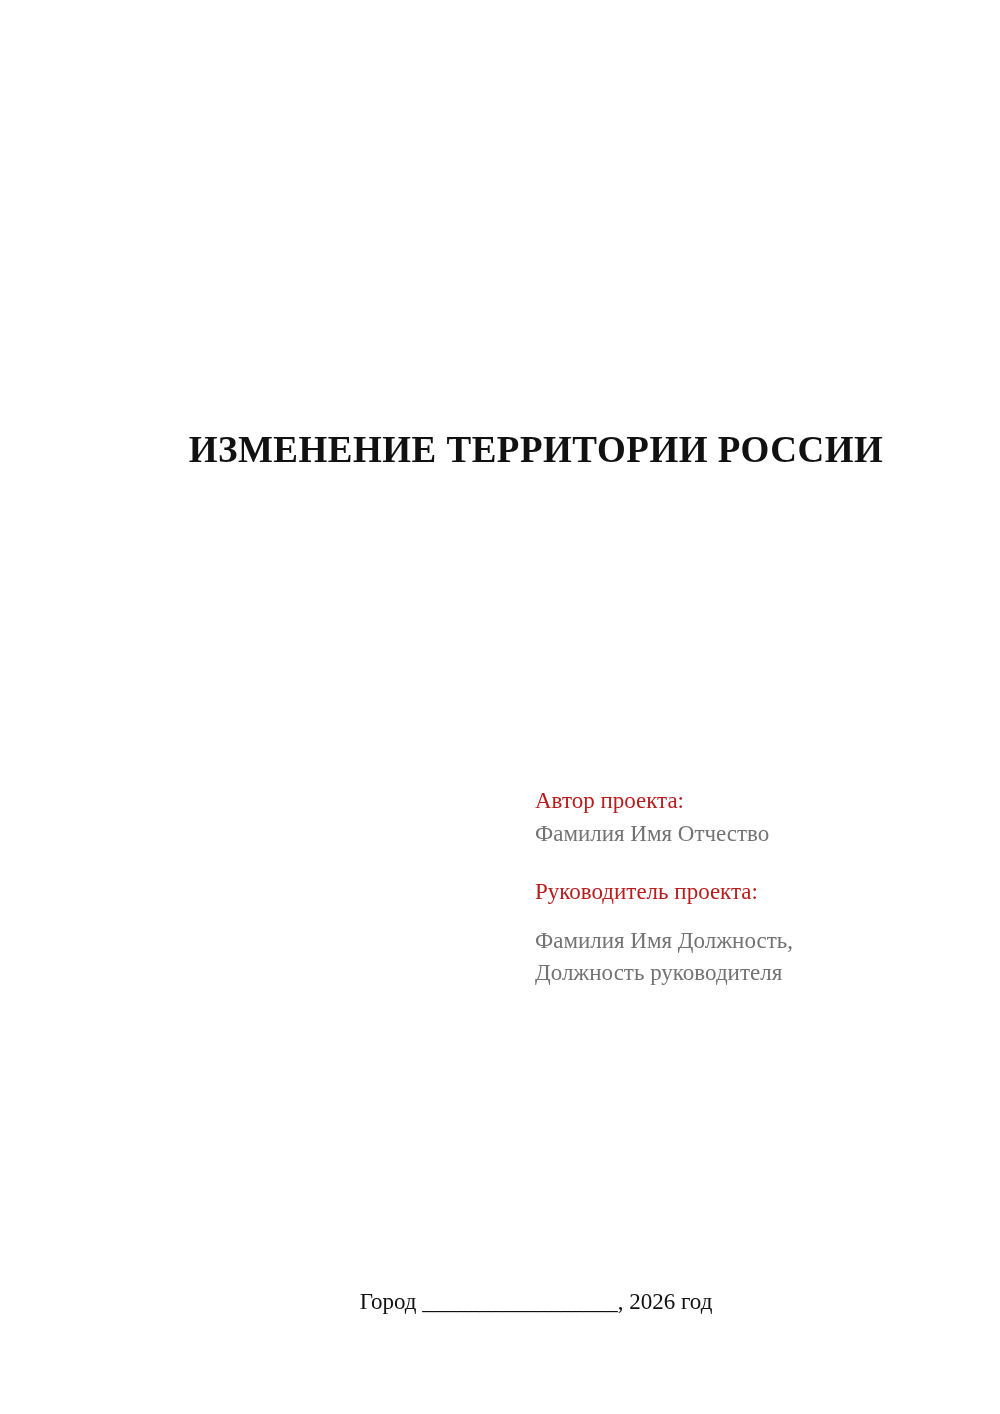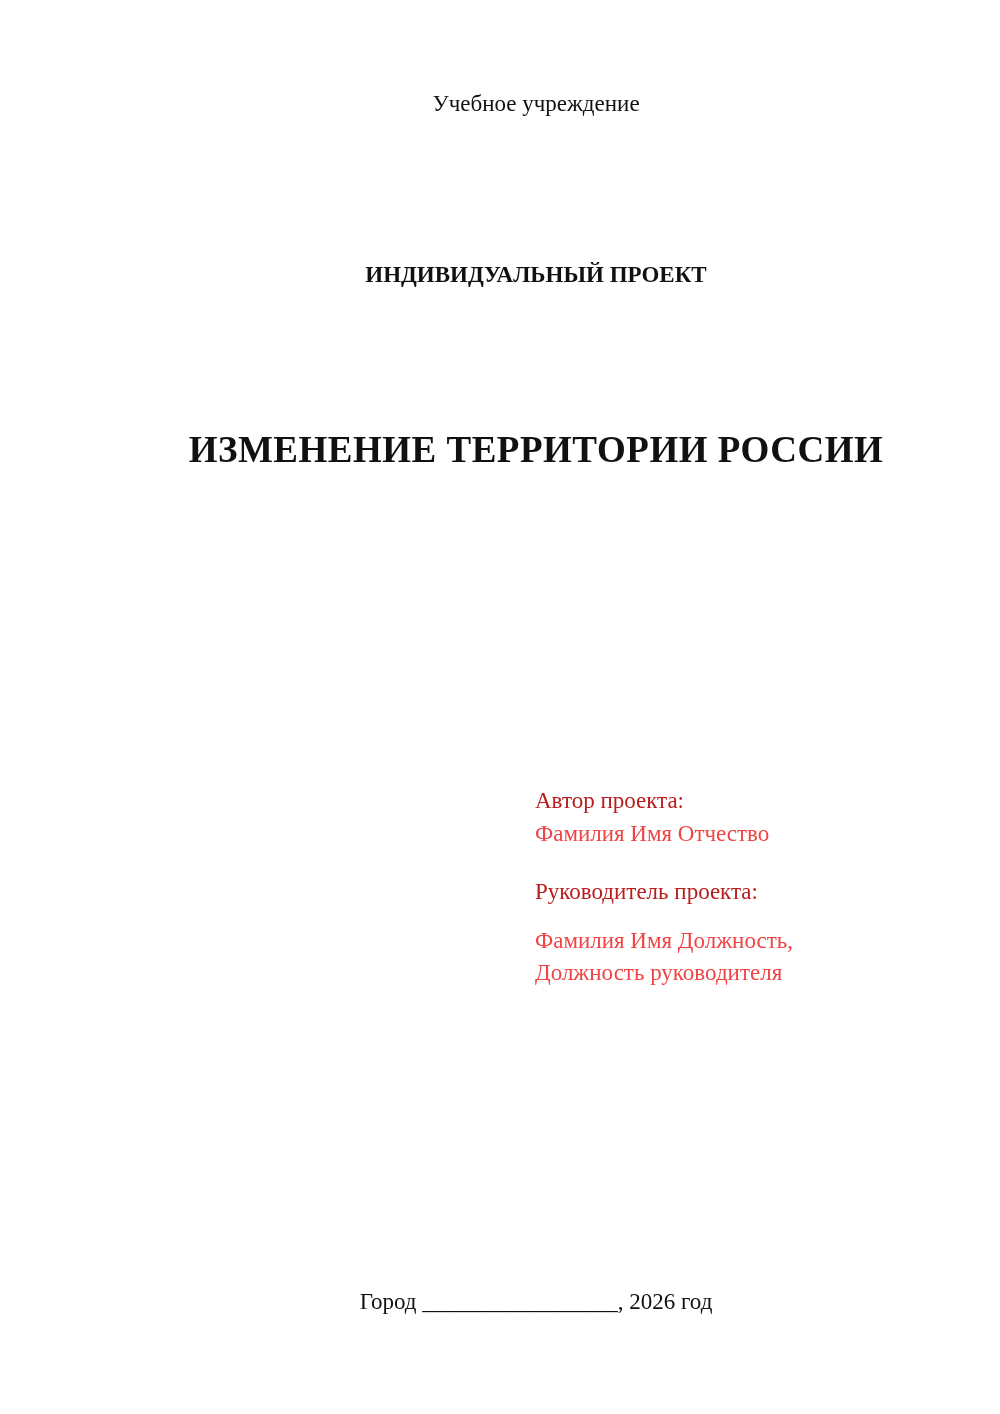--- a/index.html
+++ b/index.html
@@ -45,44 +45,42 @@
     position: absolute;
     left: 535px;
     top: 787px;
     font-size: 23px;
     line-height: 28px;
   }
   .credits .label {
     color: #b91c1c;
   }
   .credits .muted {
-    color: #ef4444;
+    color: #737373;
   }
   .credits .row {
     margin: 0;
   }
   .author-label   { position: absolute; left: 0; top: 0px;   white-space: nowrap; }
   .author-name    { position: absolute; left: 0; top: 33px;  white-space: nowrap; }
   .sup-label      { position: absolute; left: 0; top: 91px; white-space: nowrap; }
   .sup-name       { position: absolute; left: 0; top: 140px; white-space: nowrap; }
   .sup-position   { position: absolute; left: 0; top: 172px; white-space: nowrap; }
   .footer-line {
     top: 1288px;
     font-size: 23px;
     line-height: 28px;
   }
 </style>
 </head>
 <body>
 
 <div id="page">
 
-  <div class="centered institution">Учебное учреждение</div>
 
-  <div class="centered doc-type">ИНДИВИДУАЛЬНЫЙ ПРОЕКТ</div>
 
   <div class="centered main-title">
     <div>ИЗМЕНЕНИЕ ТЕРРИТОРИИ РОССИИ</div>
   </div>
 
   <div class="credits">
     <div class="row label author-label">Автор проекта:</div>
     <div class="row muted author-name">Фамилия Имя Отчество</div>
     <div class="row label sup-label">Руководитель проекта:</div>
     <div class="row muted sup-name">Фамилия Имя Должность,</div>

